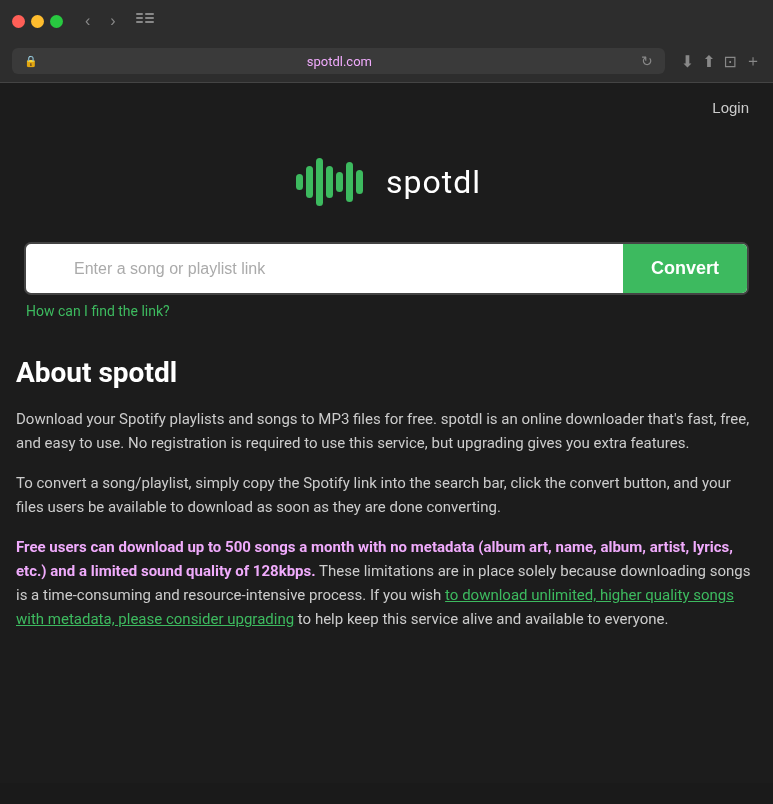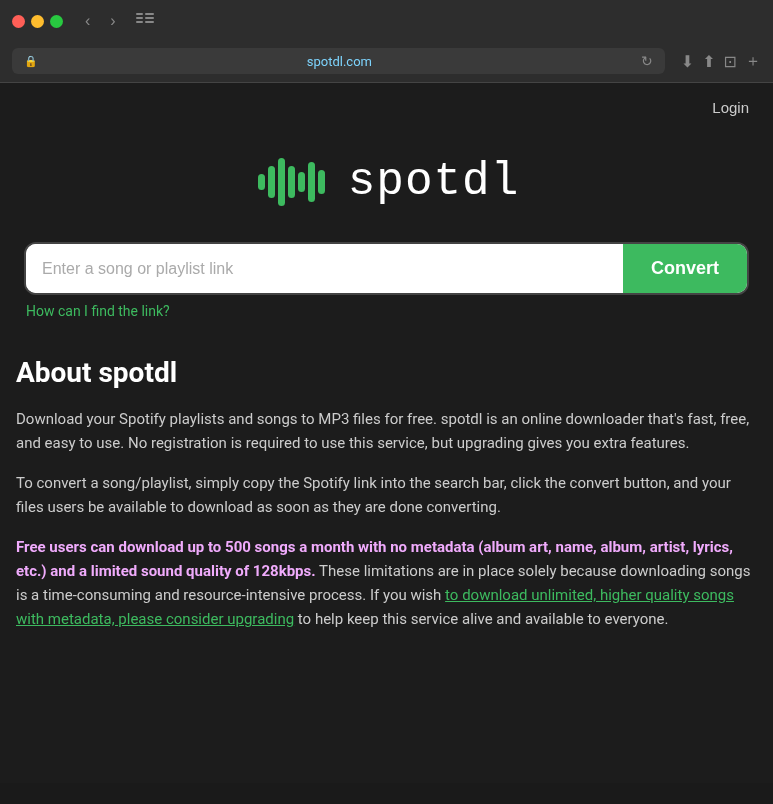--- a/index.html
+++ b/index.html
@@ -77,21 +77,21 @@
       padding: 5px 12px;
       gap: 6px;
     }
 
     .lock-icon {
       color: #888;
       font-size: 11px;
     }
 
     .address-text {
-      color: #7dd3fc;
+      color: #f0abfc;
       font-size: 13px;
       flex: 1;
       text-align: center;
     }
 
     .reload-btn {
       background: none;
       border: none;
       color: #888;
       font-size: 14px;
@@ -157,37 +157,37 @@
     }
 
     .waveform-svg {
       display: flex;
       align-items: center;
       gap: 3px;
     }
 
     .logo-text {
       color: white;
-      font-size: 46px;
+      font-size: 32px;
       font-weight: 400;
       letter-spacing: 1px;
-      font-family: Liberation Mono, monospace;
     }
 
     
     .search-section {
       padding: 0 24px 12px;
     }
 
     .search-bar {
       display: flex;
       border: 2px solid #444;
-      border-radius: 12px;
+      border-radius: 7px;
       overflow: hidden;
       background: white;
+      padding-left: 32px;
     }
 
     .search-input {
       flex: 1;
       padding: 14px 16px;
       font-size: 16px;
       border: none;
       outline: none;
       background: white;
       color: #333;

